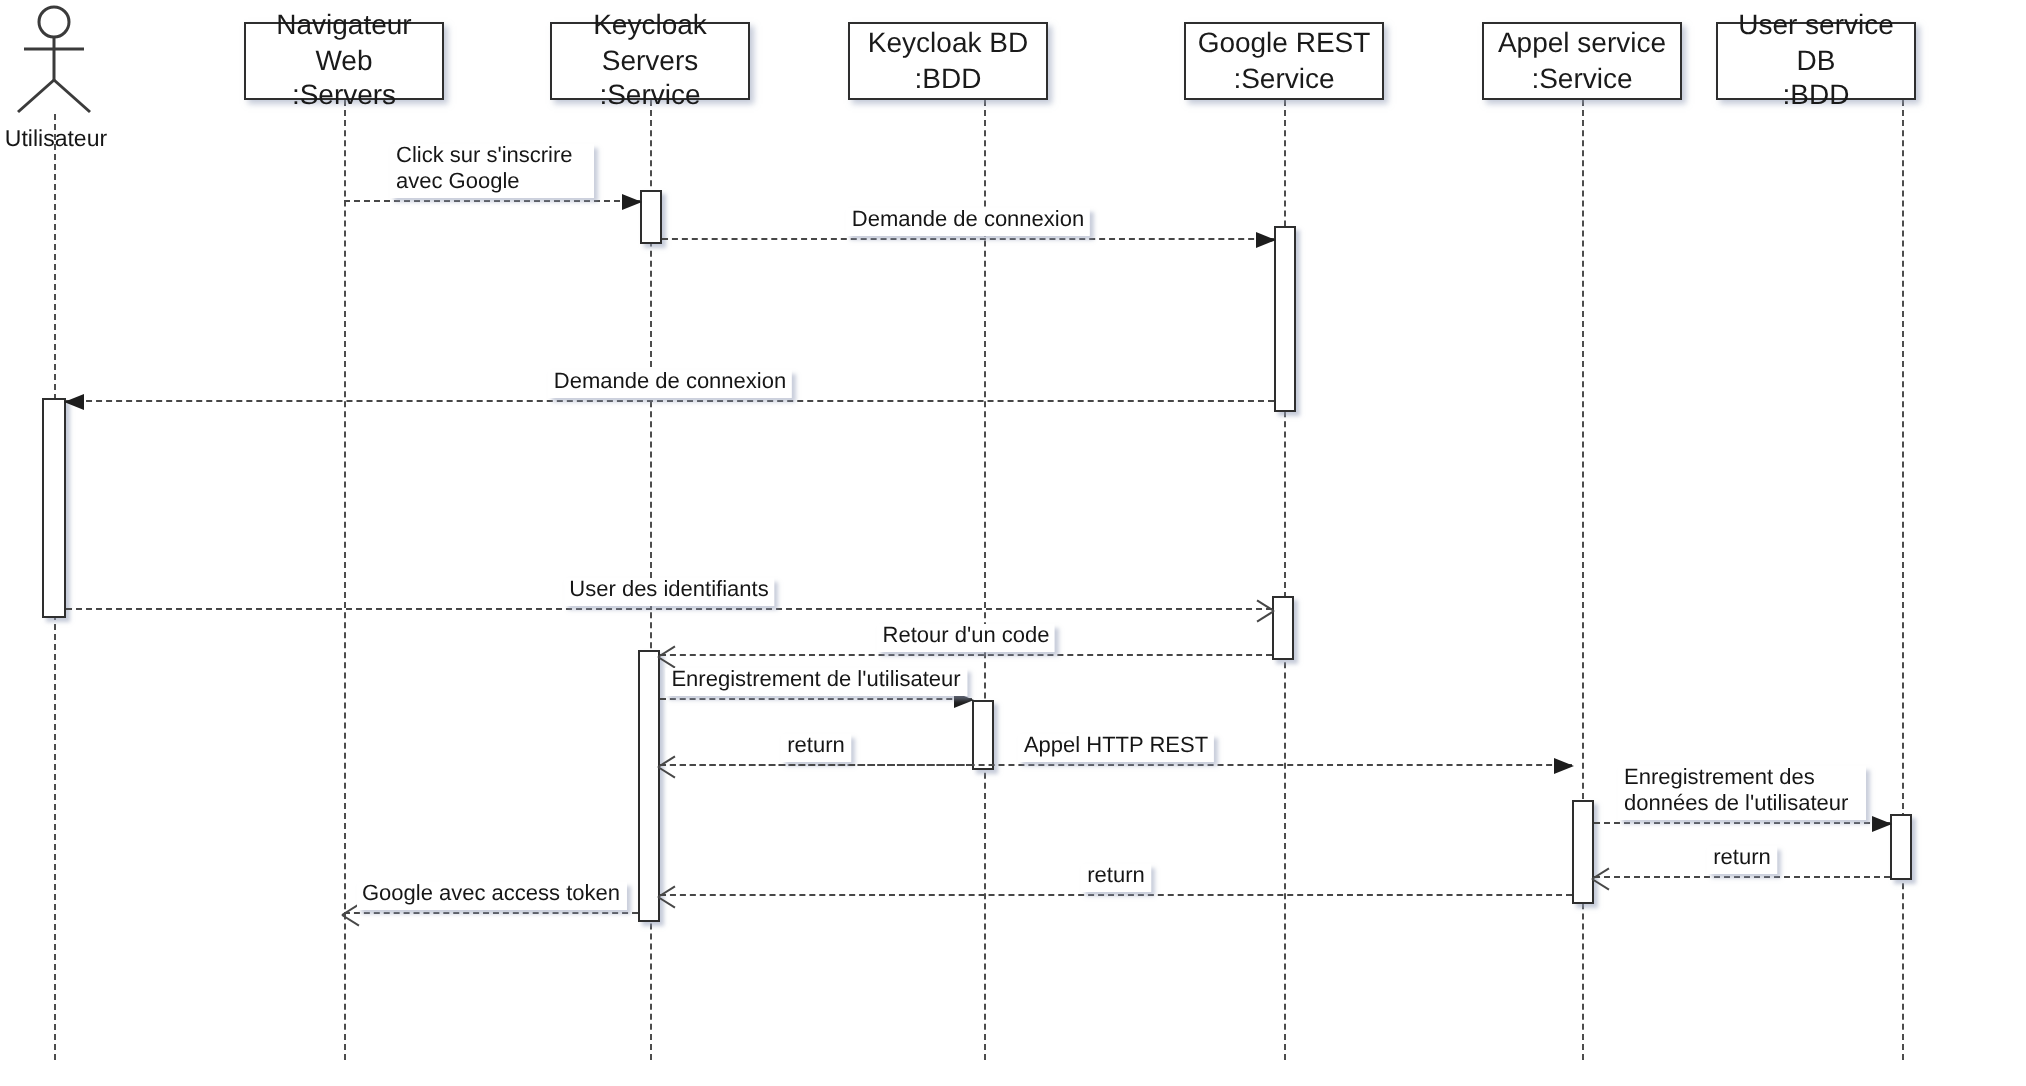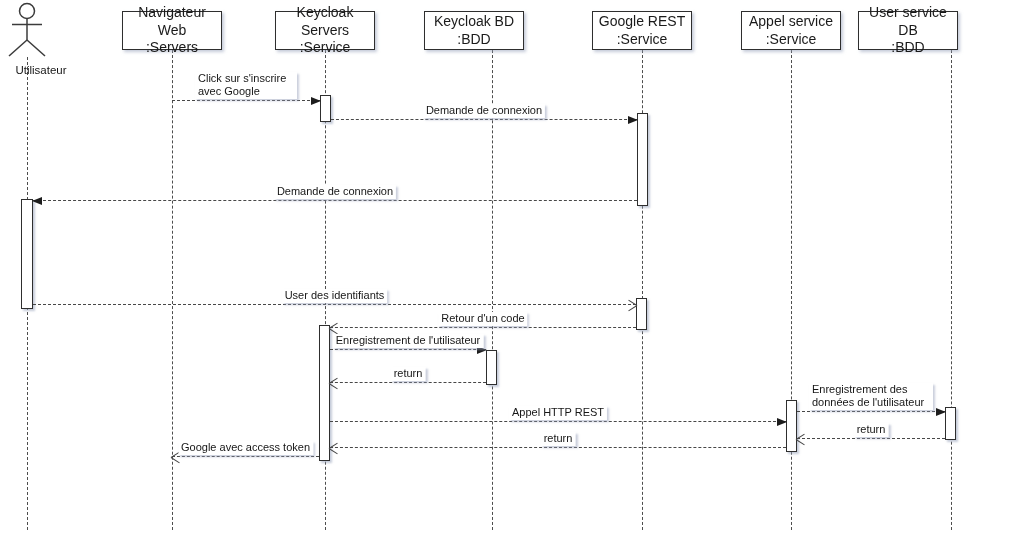--- a/index.html
+++ b/index.html
@@ -43,21 +43,21 @@
   .ah.open.right { right:-1px; }
   .ah.open::before, .ah.open::after { content:""; position:absolute; width:10px; height:1px; background:#474747; top:5.5px; }
   .ah.open.left::before  { left:0; transform-origin:0 50%;   transform:rotate(-32deg); }
   .ah.open.left::after   { left:0; transform-origin:0 50%;   transform:rotate(32deg); }
   .ah.open.right::before { right:0; transform-origin:100% 50%; transform:rotate(-32deg); }
   .ah.open.right::after  { right:0; transform-origin:100% 50%; transform:rotate(32deg); }
   
   .actor-figure { position:absolute; left:7px; top:2px; z-index:3; }
   .actor-label {
     position:absolute; left:0px; top:64px; width:56px; text-align:center;
-    font-size:11.5px; color:#161616; z-index:3;padding-left:13px;
+    font-size:11.5px; color:#161616; z-index:3;
   }
 </style>
 </head>
 <body>
 
 <div class="canvas">
 
   <div class="lifeline" style="left:27px;  top:57px; height:473px"></div>
   <div class="lifeline" style="left:172px; top:50px; height:480px"></div>
   <div class="lifeline" style="left:325px; top:50px; height:480px"></div>
@@ -132,21 +132,21 @@
     <span class="mlabel">Retour d'un code</span>
   </div>
   <div class="msg" style="left:330px; top:349px; width:156px">
     <span class="ah filled right"></span>
     <span class="mlabel">Enregistrement de l'utilisateur</span>
   </div>
   <div class="msg" style="left:330px; top:382px; width:156px">
     <span class="ah open left"></span>
     <span class="mlabel">return</span>
   </div>
-  <div class="msg" style="left:330px; top:421px; width:456px">
+  <div class="msg" style="left:330px; top:382px; width:456px">
     <span class="ah filled right"></span>
     <span class="mlabel">Appel HTTP REST</span>
   </div>
   <div class="msg" style="left:797px; top:411px; width:148px">
     <span class="ah filled right"></span>
     <span class="mlabel wrap" style="width:118px">Enregistrement des données de l'utilisateur</span>
   </div>
   <div class="msg" style="left:797px; top:438px; width:148px">
     <span class="ah open left"></span>
     <span class="mlabel">return</span>

